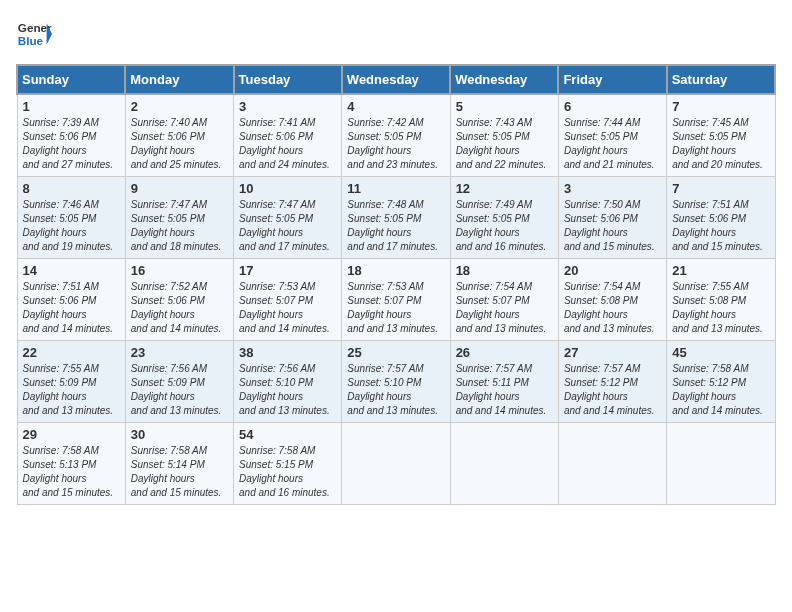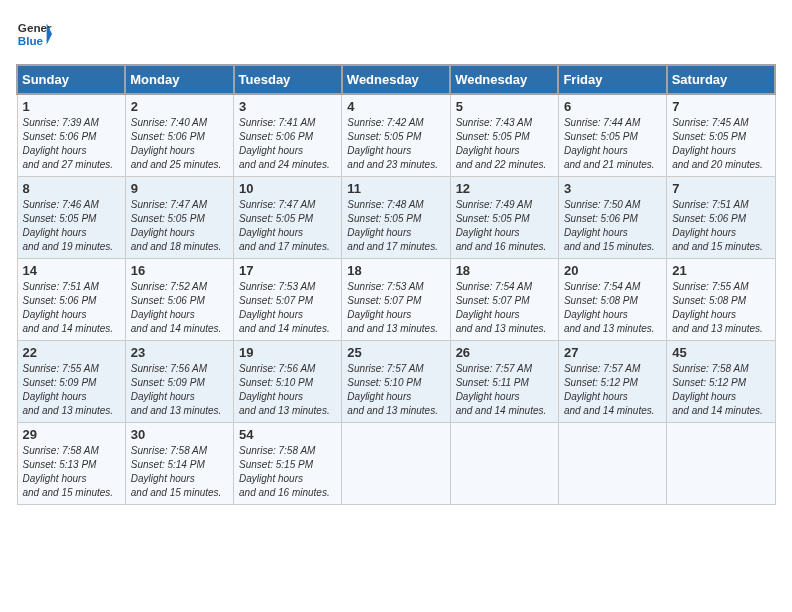--- a/index.html
+++ b/index.html
@@ -200,21 +200,21 @@
       <tr>
         <td>
         <span class="day-num">22</span>
         <span class="day-info">Sunrise: 7:55 AM<br>Sunset: 5:09 PM<br>Daylight hours<br>and and 13 minutes.</span>
       </td>
         <td>
         <span class="day-num">23</span>
         <span class="day-info">Sunrise: 7:56 AM<br>Sunset: 5:09 PM<br>Daylight hours<br>and and 13 minutes.</span>
       </td>
         <td>
-        <span class="day-num">19</span>
+        <span class="day-num">38</span>
         <span class="day-info">Sunrise: 7:56 AM<br>Sunset: 5:10 PM<br>Daylight hours<br>and and 13 minutes.</span>
       </td>
         <td>
         <span class="day-num">25</span>
         <span class="day-info">Sunrise: 7:57 AM<br>Sunset: 5:10 PM<br>Daylight hours<br>and and 13 minutes.</span>
       </td>
         <td>
         <span class="day-num">26</span>
         <span class="day-info">Sunrise: 7:57 AM<br>Sunset: 5:11 PM<br>Daylight hours<br>and and 14 minutes.</span>
       </td>

